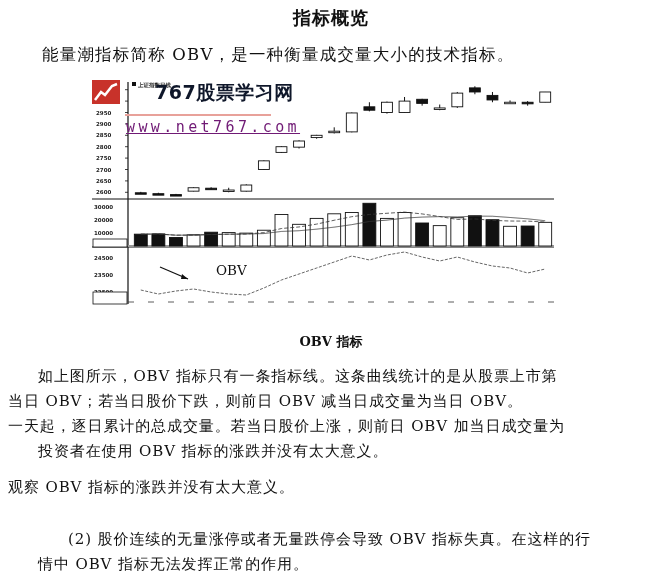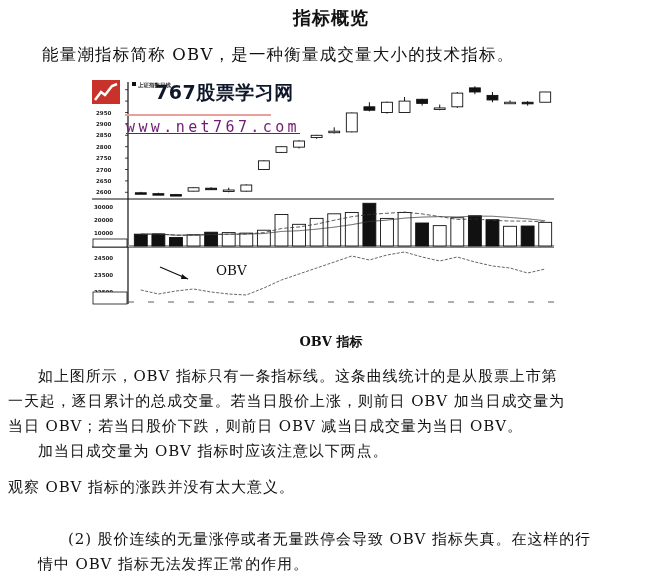--- a/index.html
+++ b/index.html
@@ -152,25 +152,25 @@
   </svg>
   <div class="wm-text">767股票学习网</div>
   <div class="wm-url">www.net767.com</div>
   <div class="obv-label">OBV</div>
 </div>
 
 <div class="caption">OBV 指标</div>
 
 <div class="para" style="top:364px;">
   <p>如上图所示，OBV 指标只有一条指标线。这条曲线统计的是从股票上市第</p>
+  <p class="cont">当日 OBV；若当日股价下跌，则前日 OBV 减当日成交量为当日 OBV。</p>
   <p class="cont">一天起，逐日累计的总成交量。若当日股价上涨，则前日 OBV 加当日成交量为</p>
-  <p class="cont">当日 OBV；若当日股价下跌，则前日 OBV 减当日成交量为当日 OBV。</p>
 </div>
 <div class="para" style="top:439px;">
-  <p>加当日成交量为 OBV 指标时应该注意以下两点。</p>
+  <p>投资者在使用 OBV 指标的涨跌并没有太大意义。</p>
 </div>
 <div class="para" style="top:475px;">
   <p class="cont">观察 OBV 指标的涨跌并没有太大意义。</p>
 </div>
 <div class="para" style="top:527px;margin-left:30px;">
   <p>(2) 股价连续的无量涨停或者无量跌停会导致 OBV 指标失真。在这样的行</p>
   <p class="cont">情中 OBV 指标无法发挥正常的作用。</p>
 </div>
 
 </body></html>

